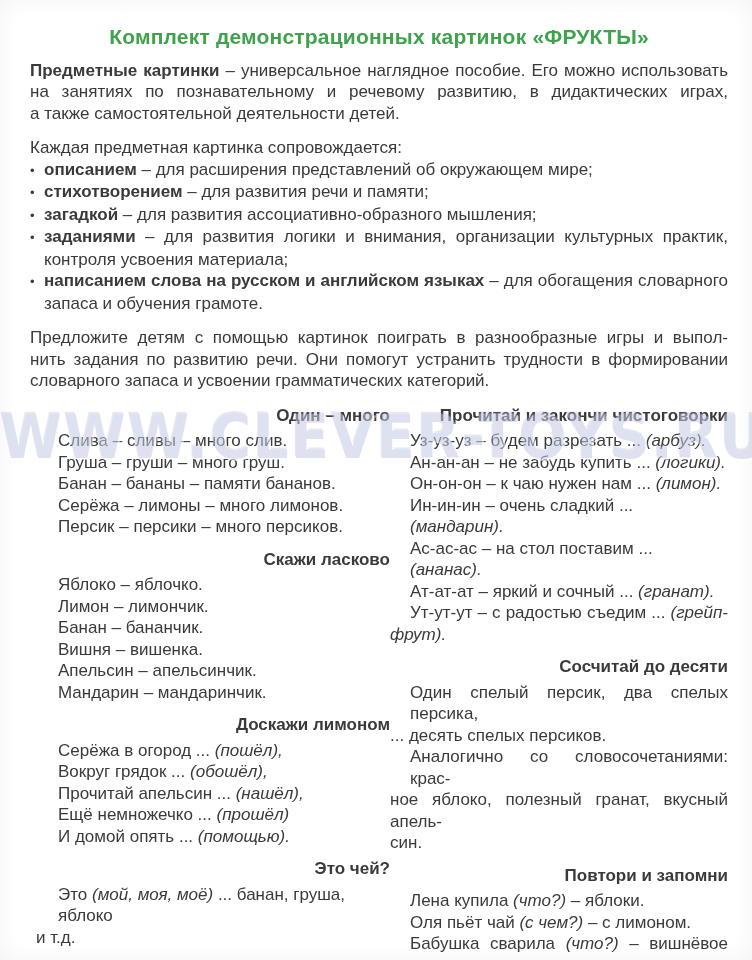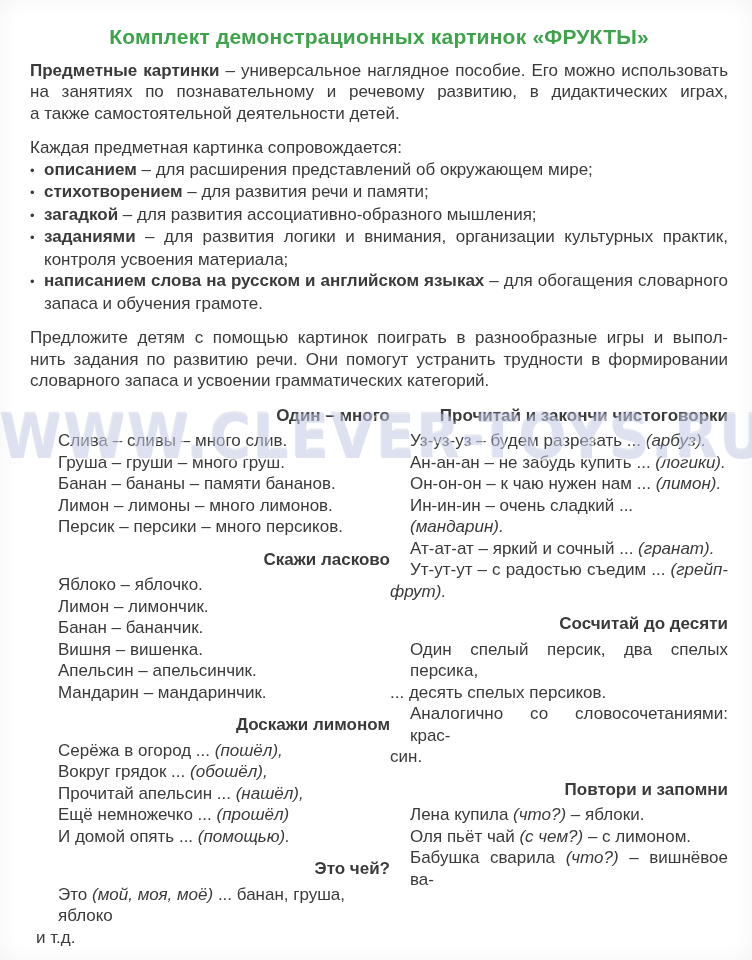--- a/index.html
+++ b/index.html
@@ -67,21 +67,21 @@
         <div class="ln"><span>словарного запаса и усвоении грамматических категорий.</span></div>
       </div>
     </div>
   <div class="cols">
     <div id="colL" class="colL">
         <div class="sec">
           <div class="sechead">Один – много</div>
           <div class="ln"><span>Слива – сливы – много слив.</span></div>
           <div class="ln"><span>Груша – груши – много груш.</span></div>
           <div class="ln"><span>Банан – бананы – памяти бананов.</span></div>
-          <div class="ln"><span>Лимон – лимоны – много лимонов.</span></div>
+          <div class="ln"><span>Серёжа – лимоны – много лимонов.</span></div>
           <div class="ln"><span>Персик – персики – много персиков.</span></div>
         </div>
         <div class="sec">
           <div class="sechead">Скажи ласково</div>
           <div class="ln"><span>Яблоко – яблочко.</span></div>
           <div class="ln"><span>Лимон – лимончик.</span></div>
           <div class="ln"><span>Банан – бананчик.</span></div>
           <div class="ln"><span>Вишня – вишенка.</span></div>
           <div class="ln"><span>Апельсин – апельсинчик.</span></div>
           <div class="ln"><span>Мандарин – мандаринчик.</span></div>
@@ -100,29 +100,31 @@
           <div class="ln out"><span>и т.д.</span></div>
         </div>
       </div>
     <div id="colR" class="colR">
         <div class="sec">
           <div class="sechead">Прочитай и закончи чистоговорки</div>
           <div class="ln"><span>Уз-уз-уз – будем разрезать ... </span><span class="i">(арбуз).</span></div>
           <div class="ln"><span>Ан-ан-ан – не забудь купить ... </span><span class="i">(логики).</span></div>
           <div class="ln"><span>Он-он-он – к чаю нужен нам ... </span><span class="i">(лимон).</span></div>
           <div class="ln"><span>Ин-ин-ин – очень сладкий ... </span><span class="i">(мандарин).</span></div>
+          <div class="ln"><span>Ас-ас-ас – на стол поставим ... </span><span class="i">(ананас).</span></div>
           <div class="ln"><span>Ат-ат-ат – яркий и сочный ... </span><span class="i">(гранат).</span></div>
           <div class="ln just"><span>Ут-ут-ут – с радостью съедим ... </span><span class="i">(грейп-</span></div>
           <div class="ln out"><span class="i">фрут).</span></div>
         </div>
         <div class="sec">
           <div class="sechead">Сосчитай до десяти</div>
           <div class="ln just"><span>Один спелый персик, два спелых персика,</span></div>
           <div class="ln out"><span>... десять спелых персиков.</span></div>
           <div class="ln just"><span>Аналогично со словосочетаниями: крас-</span></div>
+          <div class="ln just out"><span>ное яблоко, полезный гранат, вкусный апель-</span></div>
           <div class="ln out"><span>син.</span></div>
         </div>
         <div class="sec">
           <div class="sechead">Повтори и запомни</div>
           <div class="ln"><span>Лена купила </span><span class="i">(что?)</span><span> – яблоки.</span></div>
           <div class="ln"><span>Оля пьёт чай </span><span class="i">(с чем?)</span><span> – с лимоном.</span></div>
           <div class="ln just"><span>Бабушка сварила </span><span class="i">(что?)</span><span> – вишнёвое ва-</span></div>
         </div>
       </div>
   </div>

